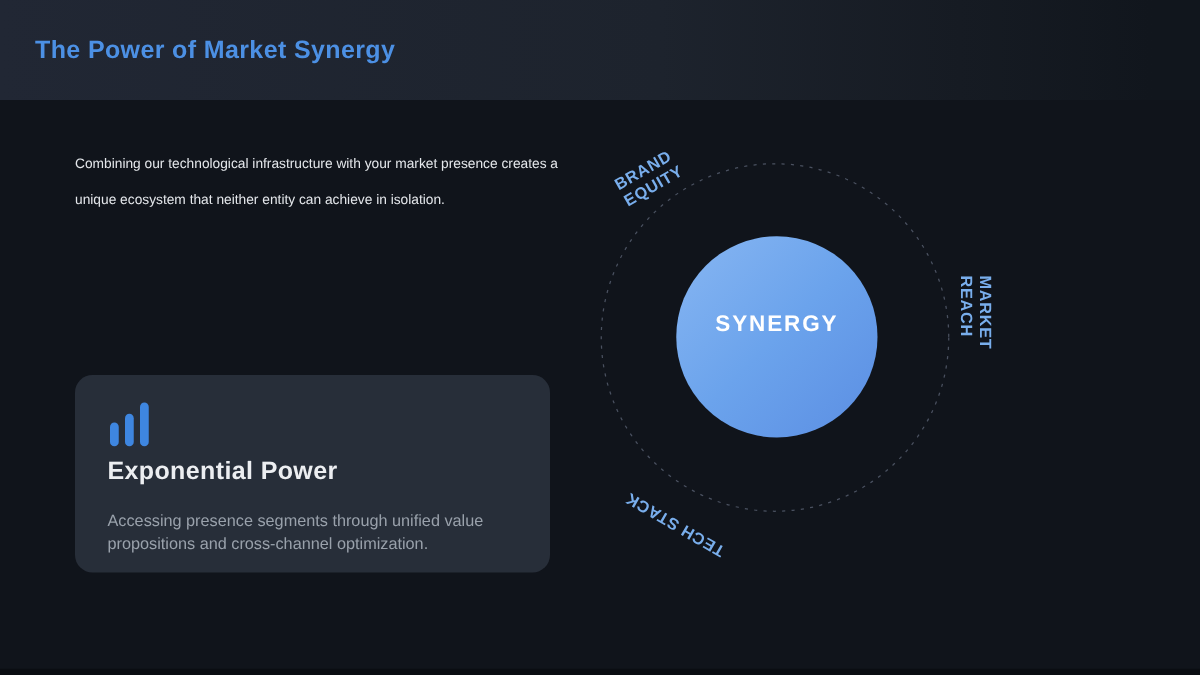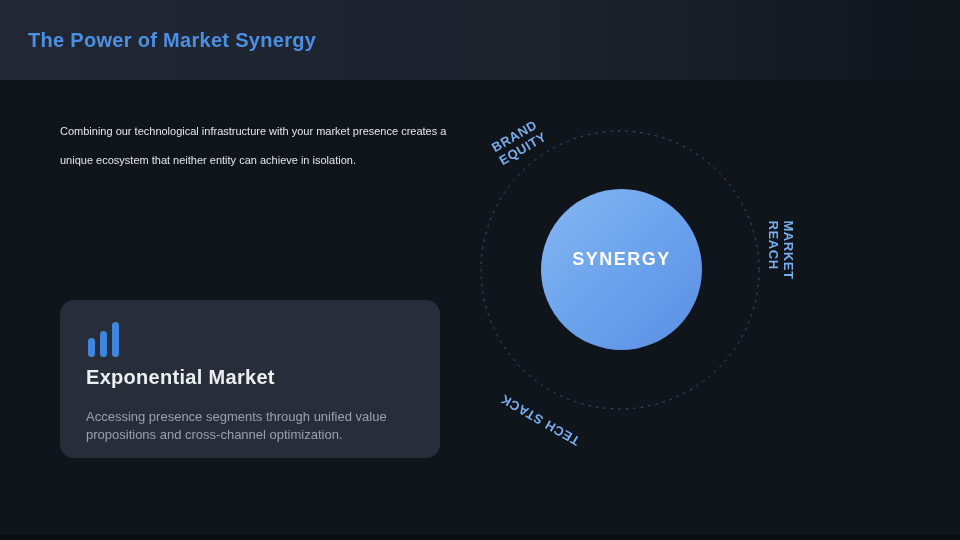--- a/index.html
+++ b/index.html
@@ -168,21 +168,21 @@
   </header>
 
   <p class="intro">Combining our technological infrastructure with your market presence creates a unique ecosystem that neither entity can achieve in isolation.</p>
 
   <section class="card">
     <div class="bar-icon">
       <span class="bar b1"></span>
       <span class="bar b2"></span>
       <span class="bar b3"></span>
     </div>
-    <h2>Exponential Market</h2>
+    <h2>Exponential Power</h2>
     <p class="desc">Accessing presence segments through unified value propositions and cross-channel optimization.</p>
   </section>
 
   <div class="diagram">
 
     <svg class="orbit-svg" width="280" height="280">
       <circle cx="140" cy="140" r="139" fill="none" stroke="#4a5160" stroke-width="1" stroke-dasharray="2.5 5"></circle>
     </svg>
 
     <div class="synergy-circle">

